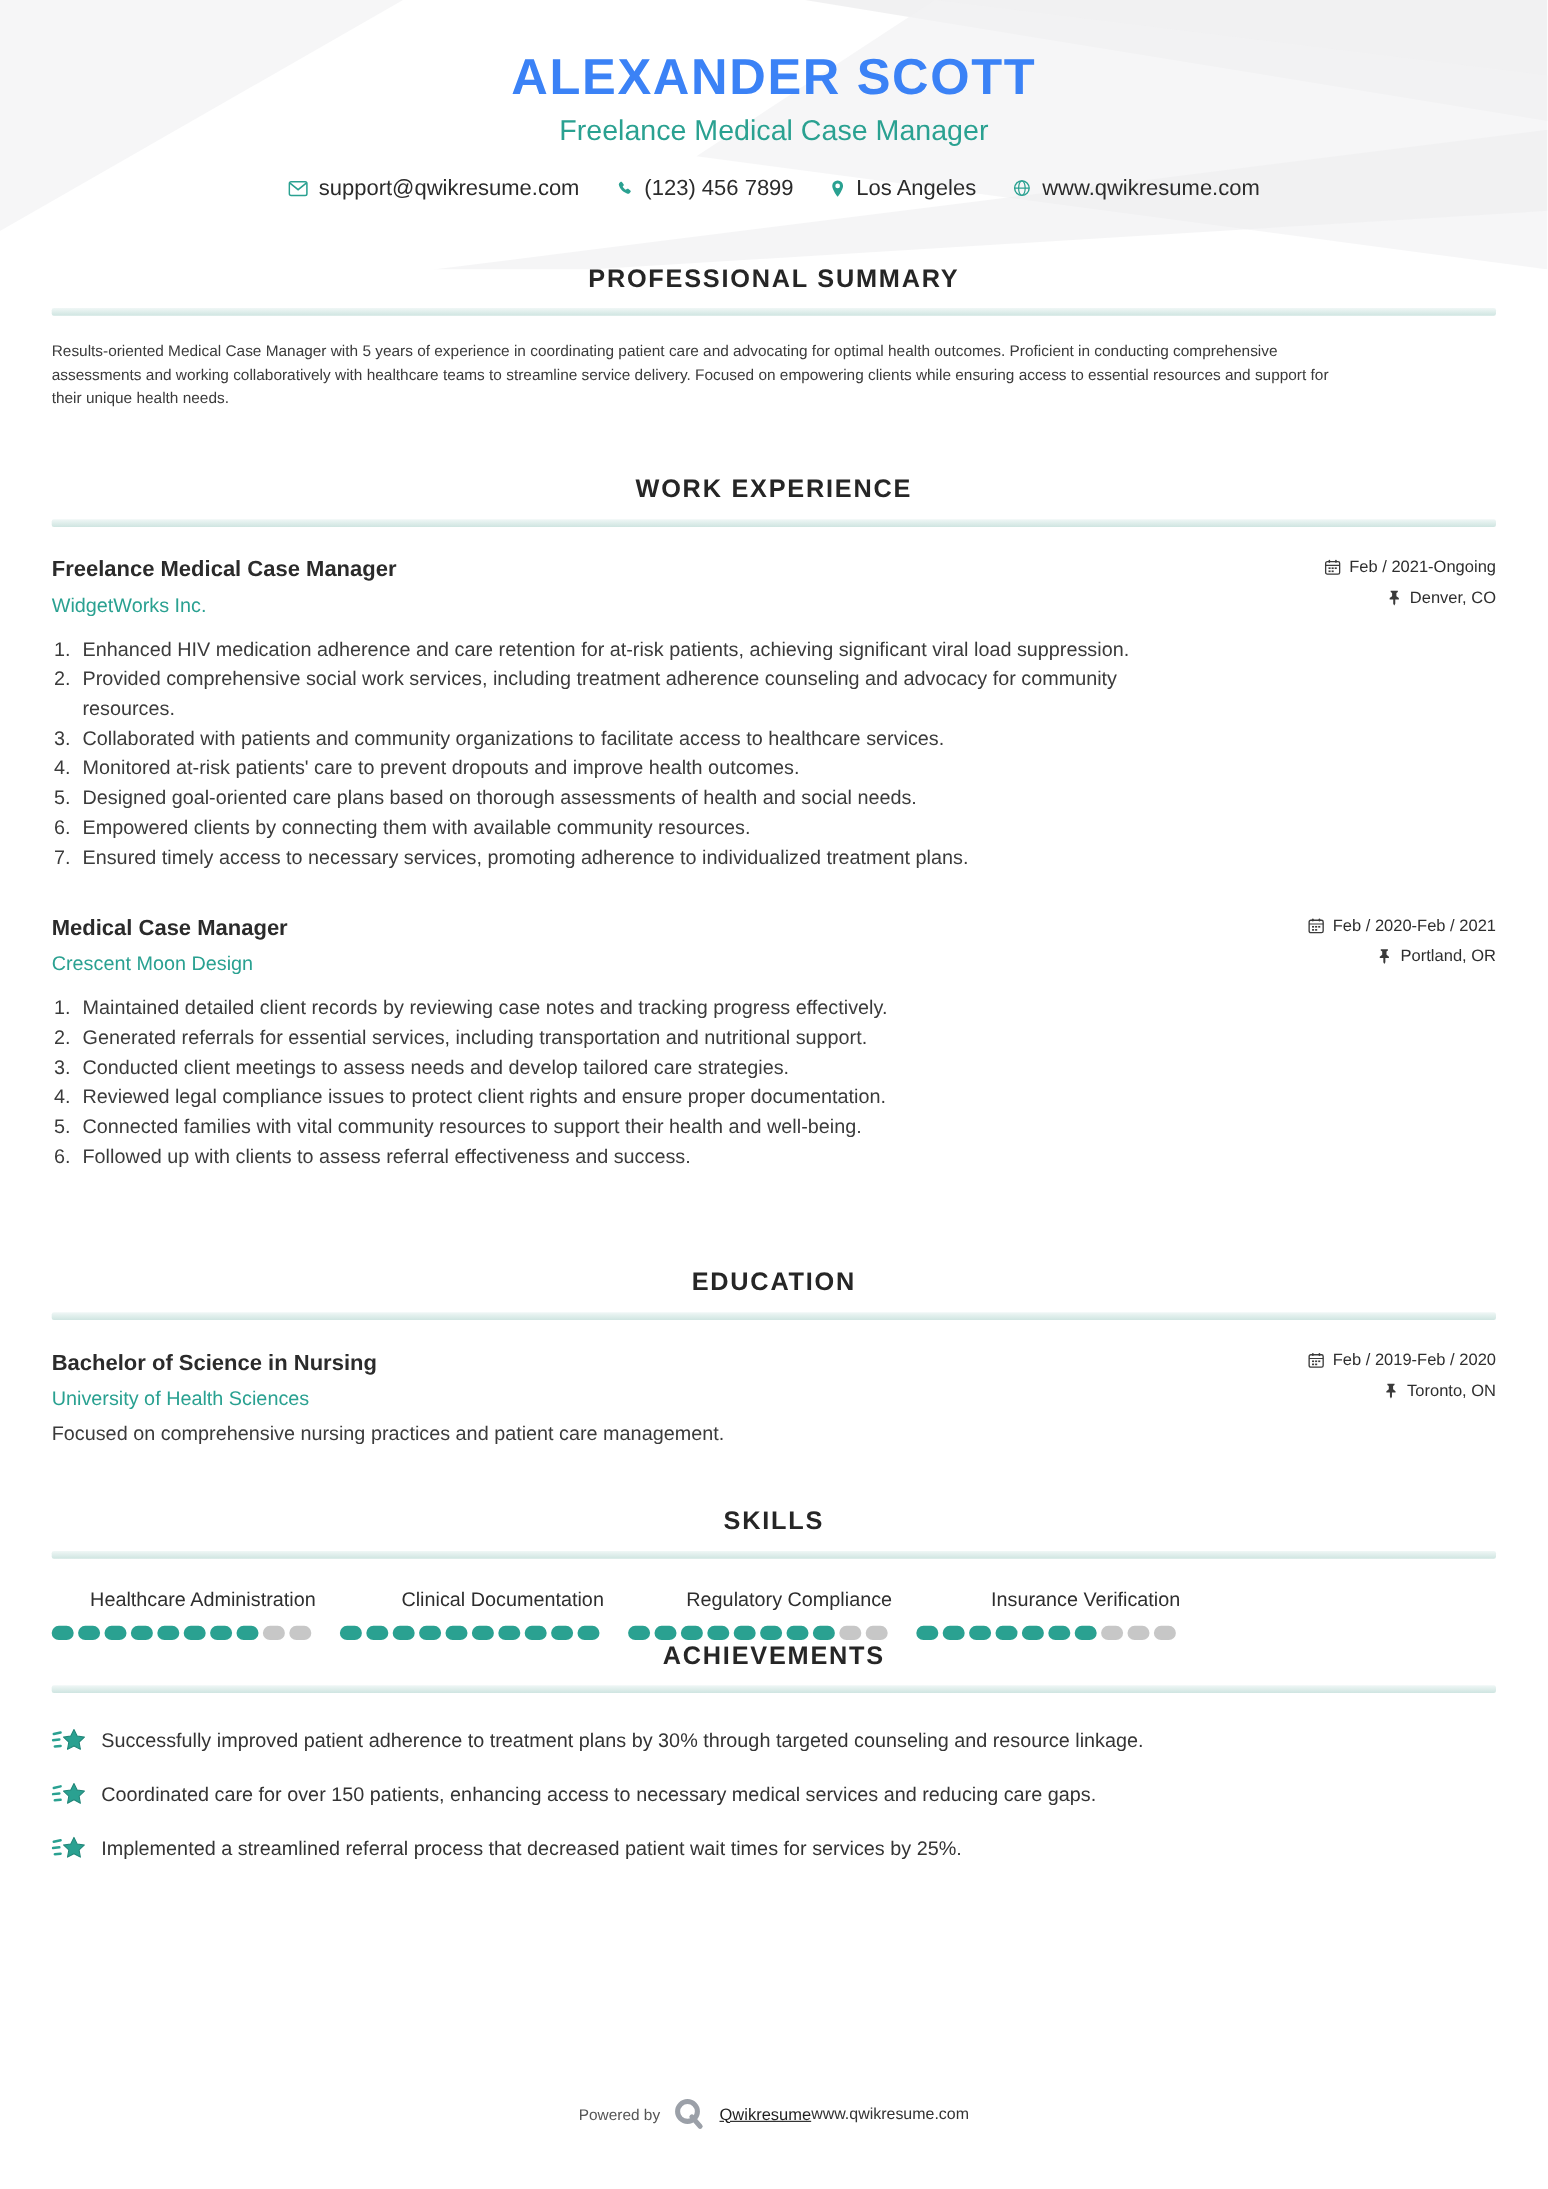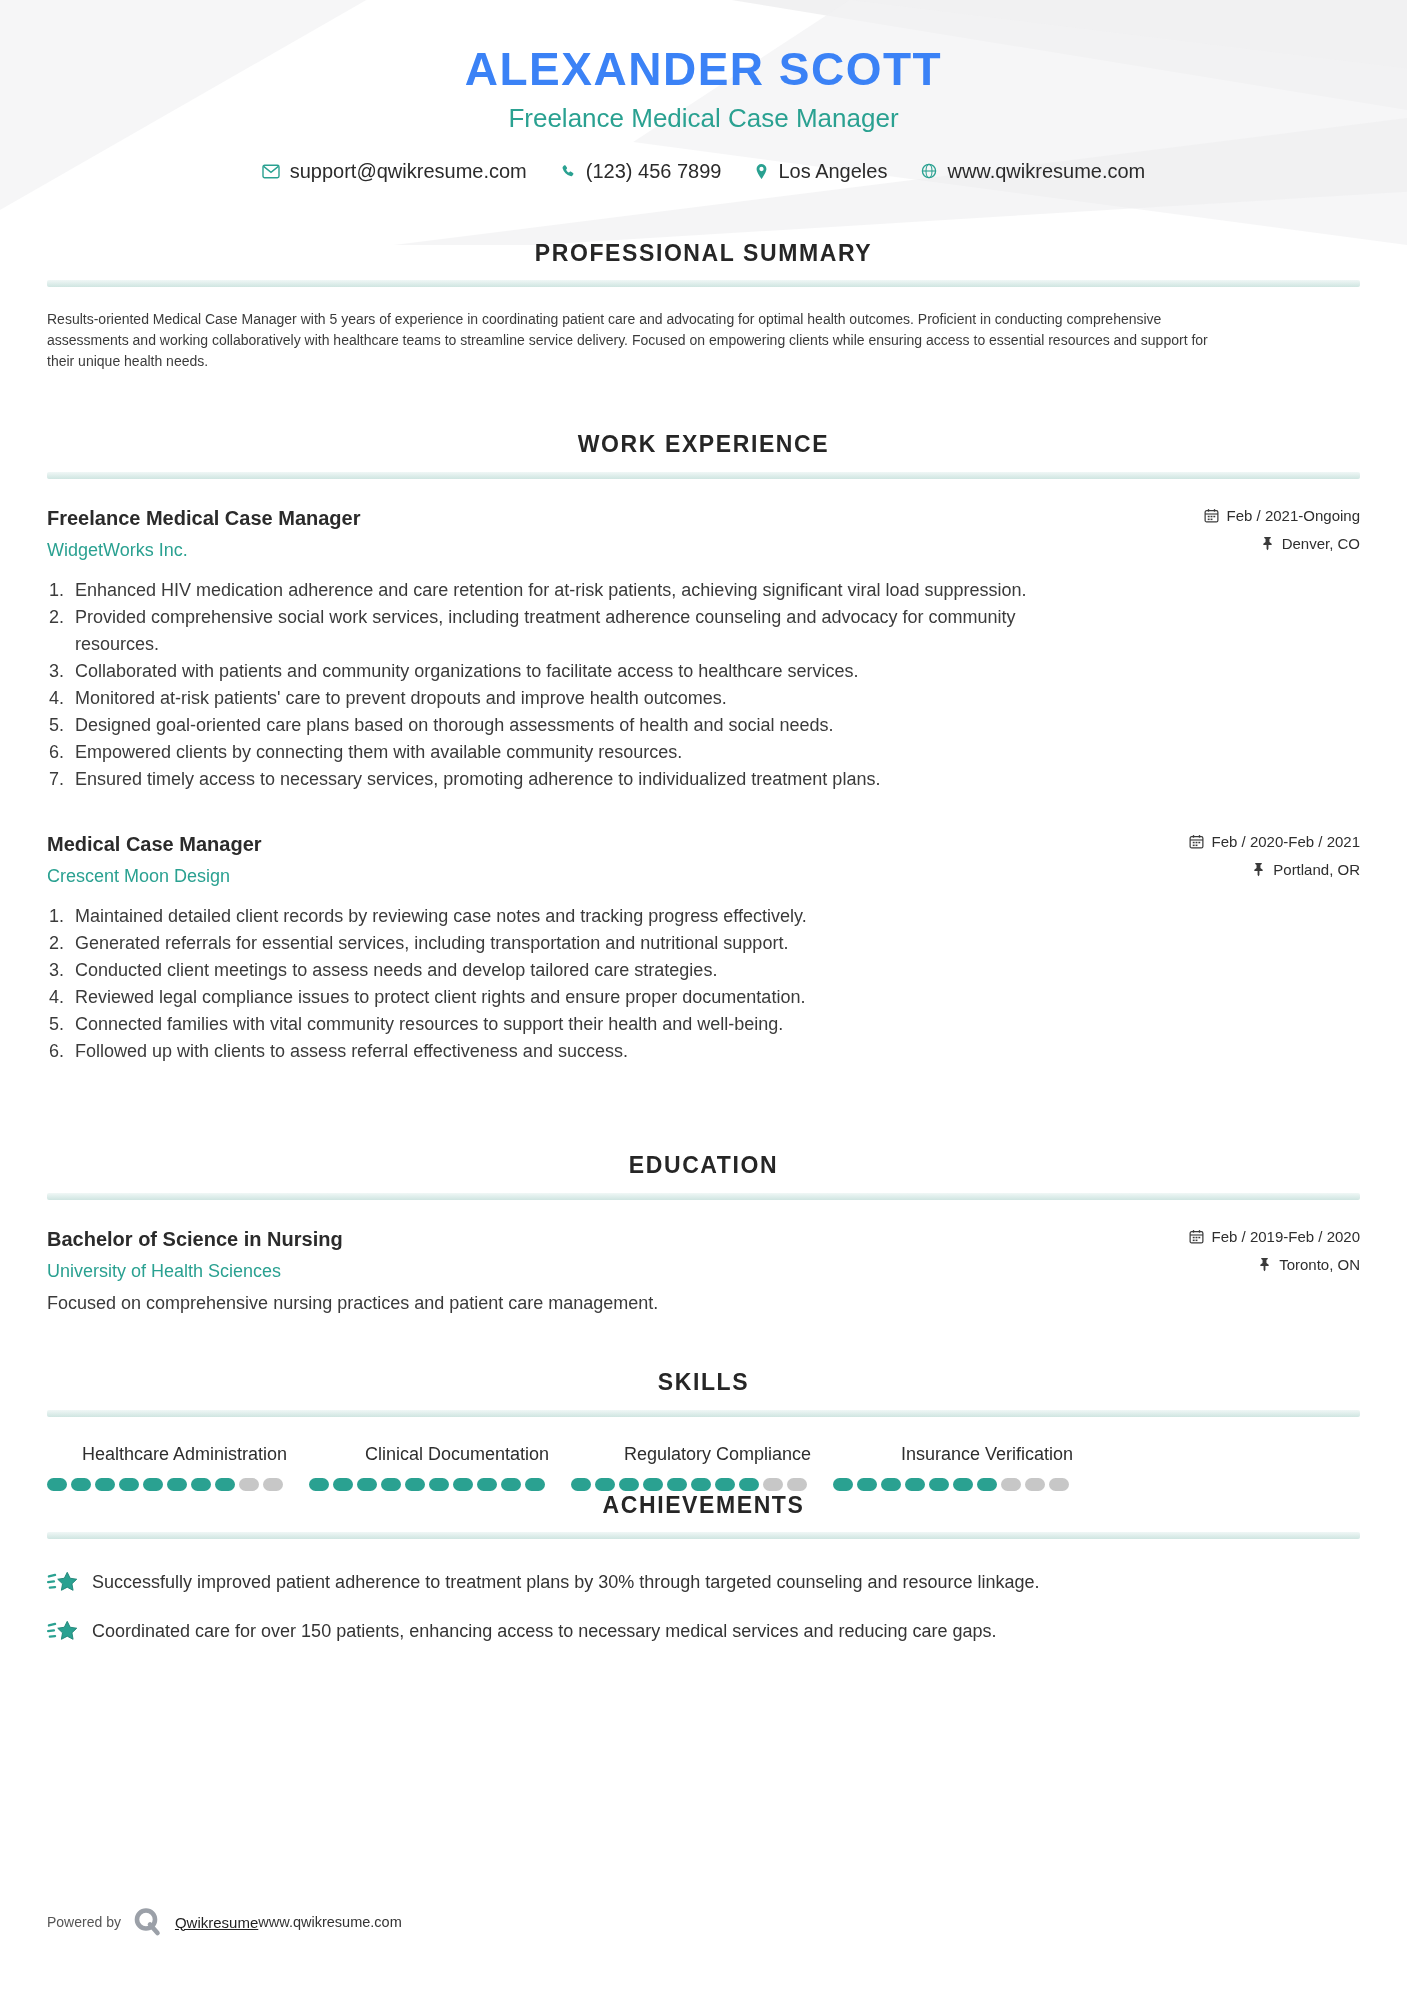--- a/index.html
+++ b/index.html
@@ -63,21 +63,21 @@
   .skill-bar{display:flex;gap:4px;margin-top:13px;}
   .seg{width:20px;height:13px;border-radius:6.5px;background:var(--bar-empty);}
   .seg.fill{background:var(--accent);}
 
   
   .ach-list{margin-top:30px;display:flex;flex-direction:column;gap:22px;}
   .ach-item{display:flex;align-items:center;gap:13px;font-size:18px;color:#343434;}
   .ach-icon{display:flex;flex-shrink:0;}
 
   
-  .footer{position:absolute;left:47px;right:47px;bottom:52px;display:flex;justify-content:flex-start;align-items:center;z-index:1;}
+  .footer{position:absolute;left:47px;right:47px;bottom:52px;display:flex;justify-content:center;align-items:center;z-index:1;}
   .powered{display:flex;align-items:center;gap:11px;}
   .powered-label{font-size:14px;color:#555555;}
   .q-logo{display:flex;color:#9ba0a8;}
   .brand-link{font-size:15px;color:#1f1f1f;text-decoration:underline;}
   .footer-url{font-size:14.5px;color:#333333;}
 </style>
 </head>
 <body>
 
 <div class="page">
@@ -359,20 +359,33 @@
               <g stroke="var(--accent)" stroke-width="2.4" stroke-linecap="round">
                 <line x1="2" y1="7.5" x2="8.6" y2="6"></line>
                 <line x1="1.2" y1="13.5" x2="7.4" y2="12.8"></line>
                 <line x1="3" y1="19.5" x2="8.6" y2="19"></line>
               </g>
               <path d="M21.5 3.2l3.1 6.3 7 1-5.1 4.9 1.2 6.9-6.2-3.3-6.2 3.3 1.2-6.9-5.1-4.9 7-1z" fill="var(--accent)" stroke="var(--accent-dark)" stroke-width="1" stroke-linejoin="round"></path>
             </svg>
         </span>
         <span>Coordinated care for over 150 patients, enhancing access to necessary medical services and reducing care gaps.</span>
       </div>
+      <div class="ach-item">
+        <span class="ach-icon">
+          <svg width="32" height="27" viewBox="0 0 34 28">
+              <g stroke="var(--accent)" stroke-width="2.4" stroke-linecap="round">
+                <line x1="2" y1="7.5" x2="8.6" y2="6"></line>
+                <line x1="1.2" y1="13.5" x2="7.4" y2="12.8"></line>
+                <line x1="3" y1="19.5" x2="8.6" y2="19"></line>
+              </g>
+              <path d="M21.5 3.2l3.1 6.3 7 1-5.1 4.9 1.2 6.9-6.2-3.3-6.2 3.3 1.2-6.9-5.1-4.9 7-1z" fill="var(--accent)" stroke="var(--accent-dark)" stroke-width="1" stroke-linejoin="round"></path>
+            </svg>
+        </span>
+        <span>Implemented a streamlined referral process that decreased patient wait times for services by 25%.</span>
+      </div>
     </div>
   </section>
 
   <footer class="footer">
     <div class="powered">
       <span class="powered-label">Powered by</span>
       <span class="q-logo">
         <svg width="32" height="32" viewBox="0 0 32 32">
             <circle cx="14" cy="13.5" r="9" fill="none" stroke="currentColor" stroke-width="4.6"></circle>
             <line x1="18" y1="18.5" x2="25.5" y2="27" stroke="currentColor" stroke-width="4.6" stroke-linecap="round"></line>

